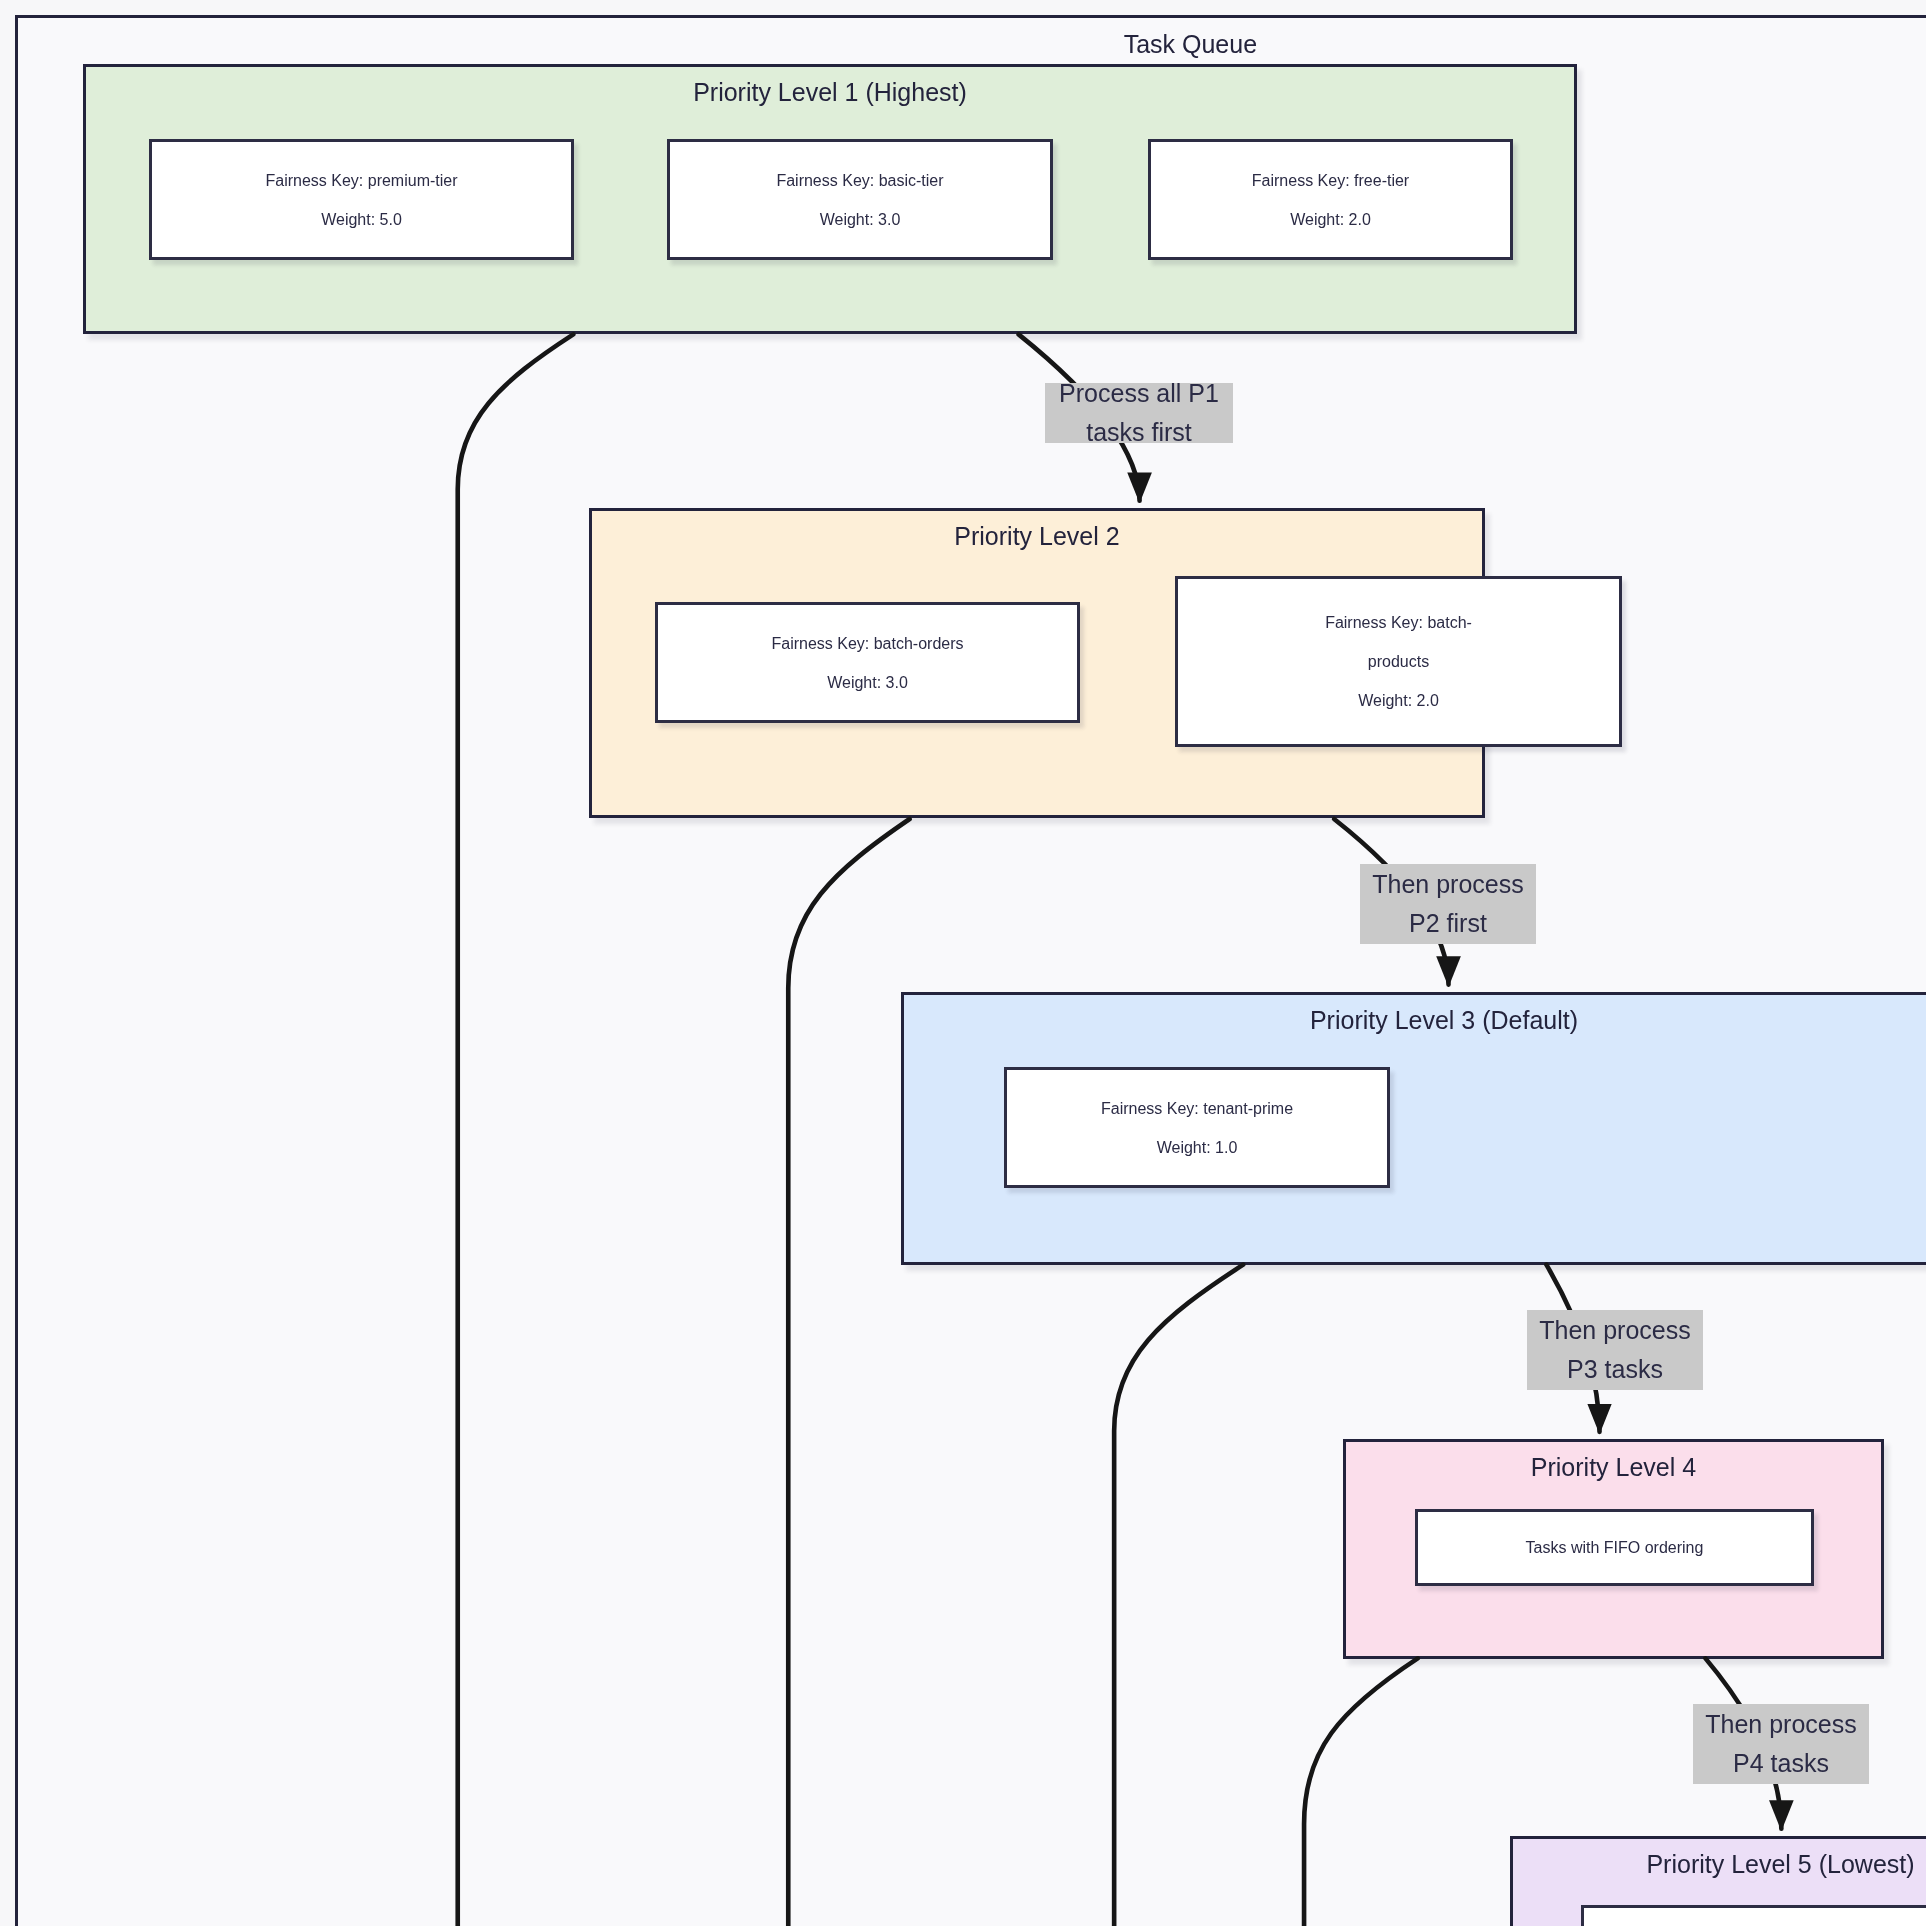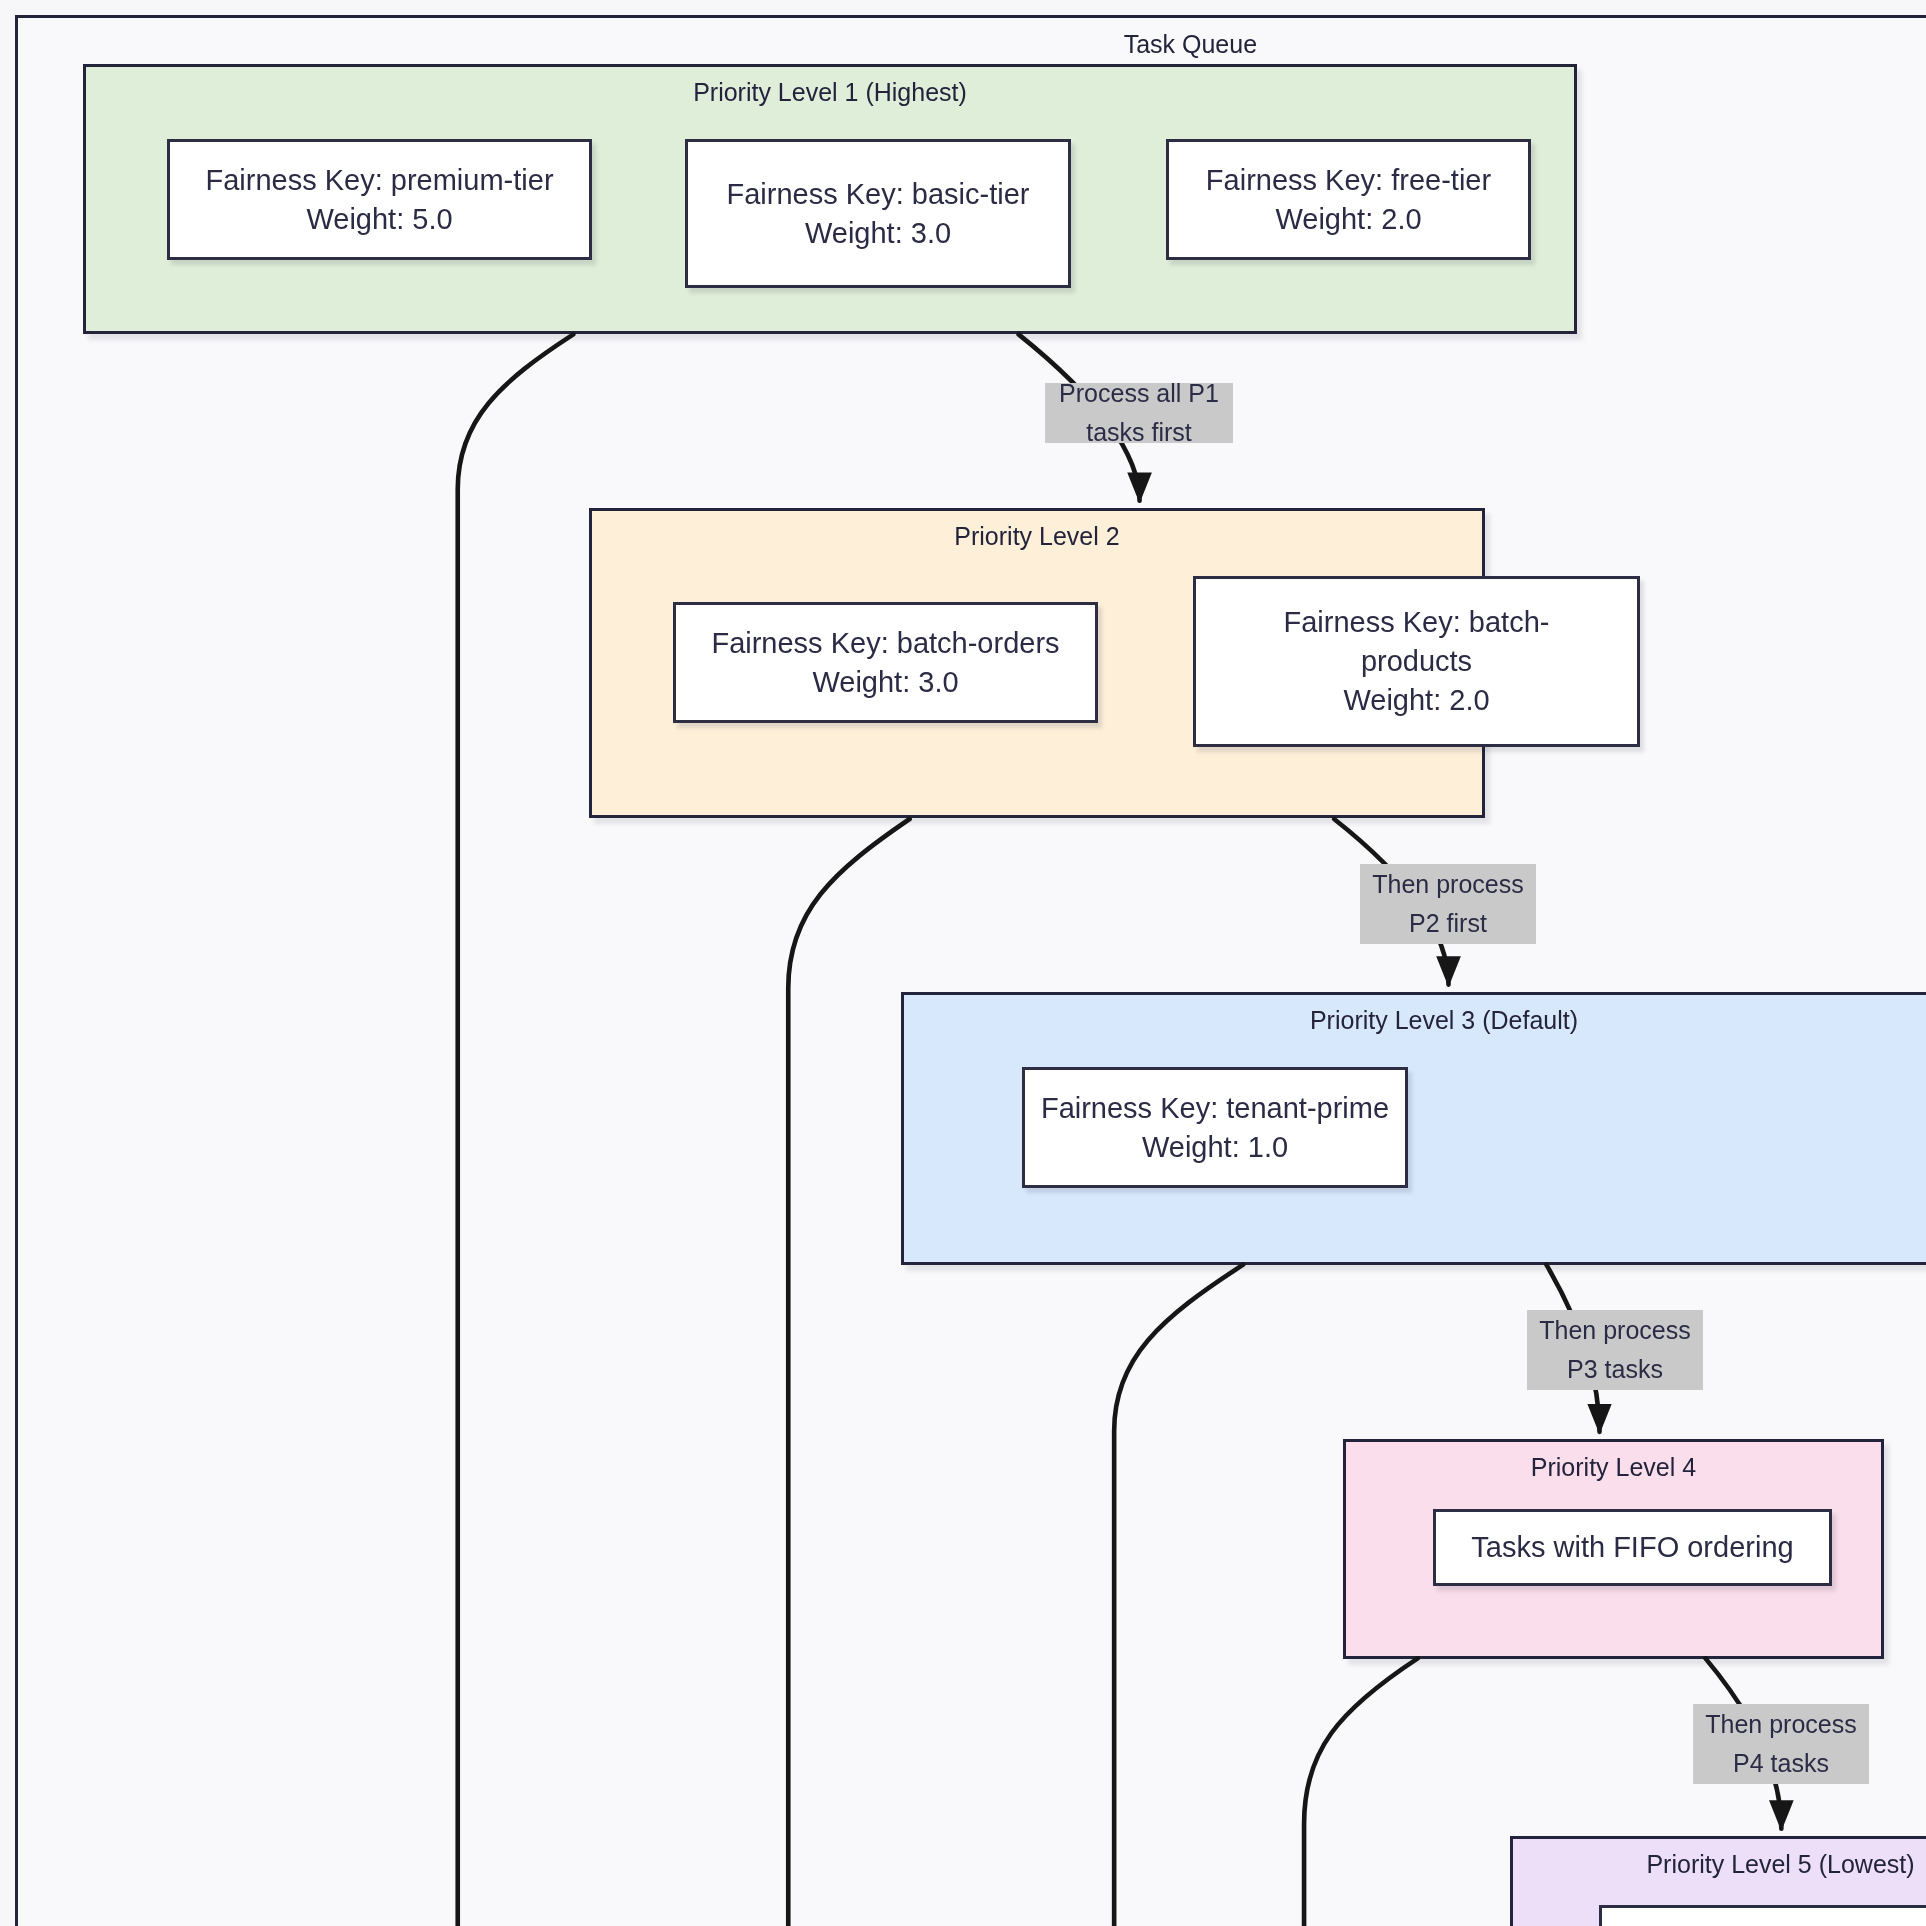--- a/index.html
+++ b/index.html
@@ -39,28 +39,27 @@
   #p3{left:901px;top:992px;width:1086px;height:273px;background:#d8e8fc;}
   #p4{left:1343px;top:1439px;width:541px;height:220px;background:#fbdeeb;}
   #p5{left:1510px;top:1836px;width:541px;height:220px;background:#ecdff7;}
   
   .node{
     position:absolute;box-sizing:border-box;
     background:#ffffff;
     border:3.9px solid #2d2d44;
     box-shadow:3.9px 4.6px 3.9px rgba(40,40,60,0.13);
     display:flex;flex-direction:column;justify-content:center;align-items:center;
-    font-size:29px;line-height:39px;
+    font-size:16px;line-height:39px;
     text-align:center;
     z-index:2;
-    margin-left:18px;
   }
   .node span{white-space:nowrap;}
   #n-premium{left:149px;top:139px;width:425px;height:121px;}
-  #n-basic{left:667px;top:139px;width:386px;height:149px;}
+  #n-basic{left:667px;top:139px;width:386px;height:121px;}
   #n-free{left:1148px;top:139px;width:365px;height:121px;}
   #n-batch-orders{left:655px;top:602px;width:425px;height:121px;}
   #n-batch-products{left:1175px;top:576px;width:447px;height:171px;}
   #n-tenant-prime{left:1004px;top:1067px;width:386px;height:121px;}
   #n-tenant-optim{left:1492px;top:1067px;width:431px;height:121px;}
   #n-fifo4{left:1415px;top:1509px;width:399px;height:77px;}
   #n-fifo5{left:1581px;top:1905px;width:399px;height:77px;}
   
   #edges{
     position:absolute;left:0;top:0;width:2377px;height:2398px;

